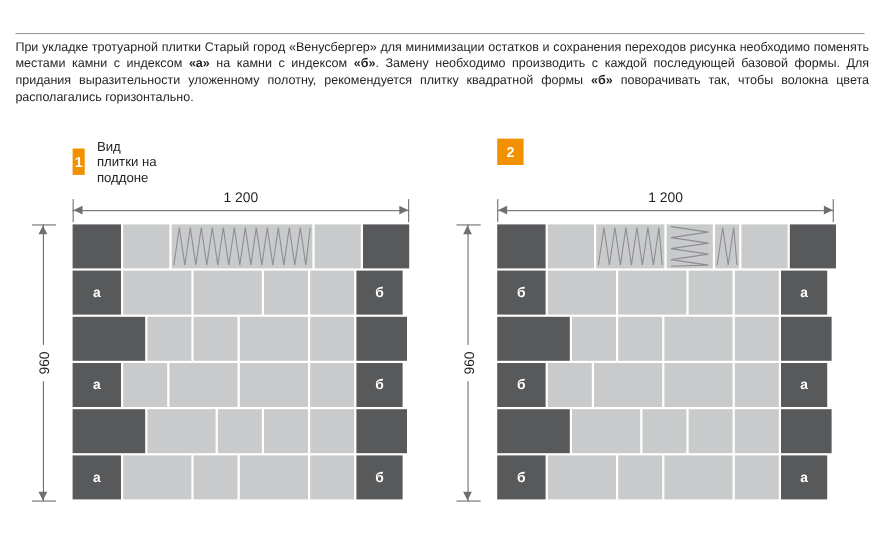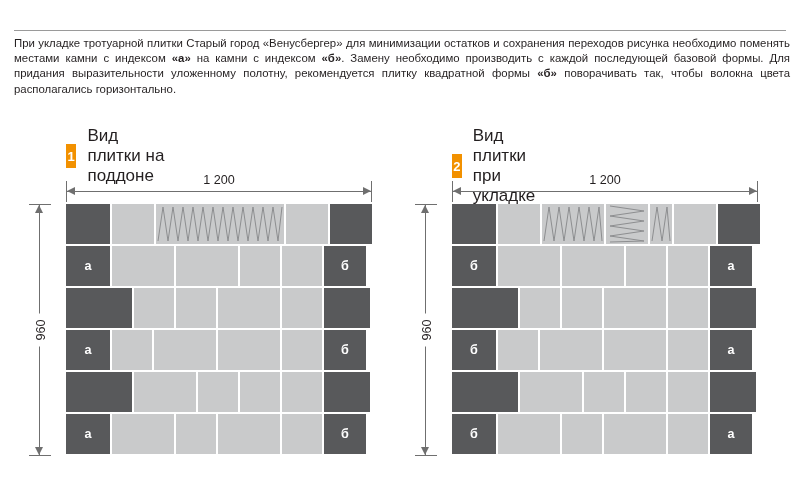--- a/index.html
+++ b/index.html
@@ -39,21 +39,21 @@
     position: absolute; top: 0; left: 52px;
     display: flex; align-items: center; gap: 11px;
   }
   .badge {
     width: 24px; height: 24px;
     background: #f29100;
     color: #ffffff;
     font-size: 13px; font-weight: bold;
     display: flex; align-items: center; justify-content: center;
   }
-  .panel-title { font-size: 17px; color: #231f20; }
+  .panel-title { font-size: 12px; color: #231f20; }
 
   
   .dim-top {
     position: absolute;
     left: 52px; top: 52px; width: 306px; height: 18px;
   }
   .dim-top .line {
     position: absolute; left: 0; top: 13px; width: 100%; height: 1px;
     background: #6f6f6f;
   }
@@ -222,21 +222,20 @@
           <div class="tile" style="width: 40px;"></div>
           <div class="tile dark" style="width: 42px;">
             <span class="lbl">б</span>
           </div>
         </div>
       </div>
     </div>
     <div class="panel right">
       <div class="panel-head">
         <div class="badge">2</div>
-        <div class="panel-title">Вид плитки при укладке</div>
       </div>
       <div class="dim-top">
         <div class="tick l"></div>
         <div class="tick r"></div>
         <div class="line"></div>
         <div class="arrow l"></div>
         <div class="arrow r"></div>
         <div class="label">1 200</div>
       </div>
       <div class="dim-left">

